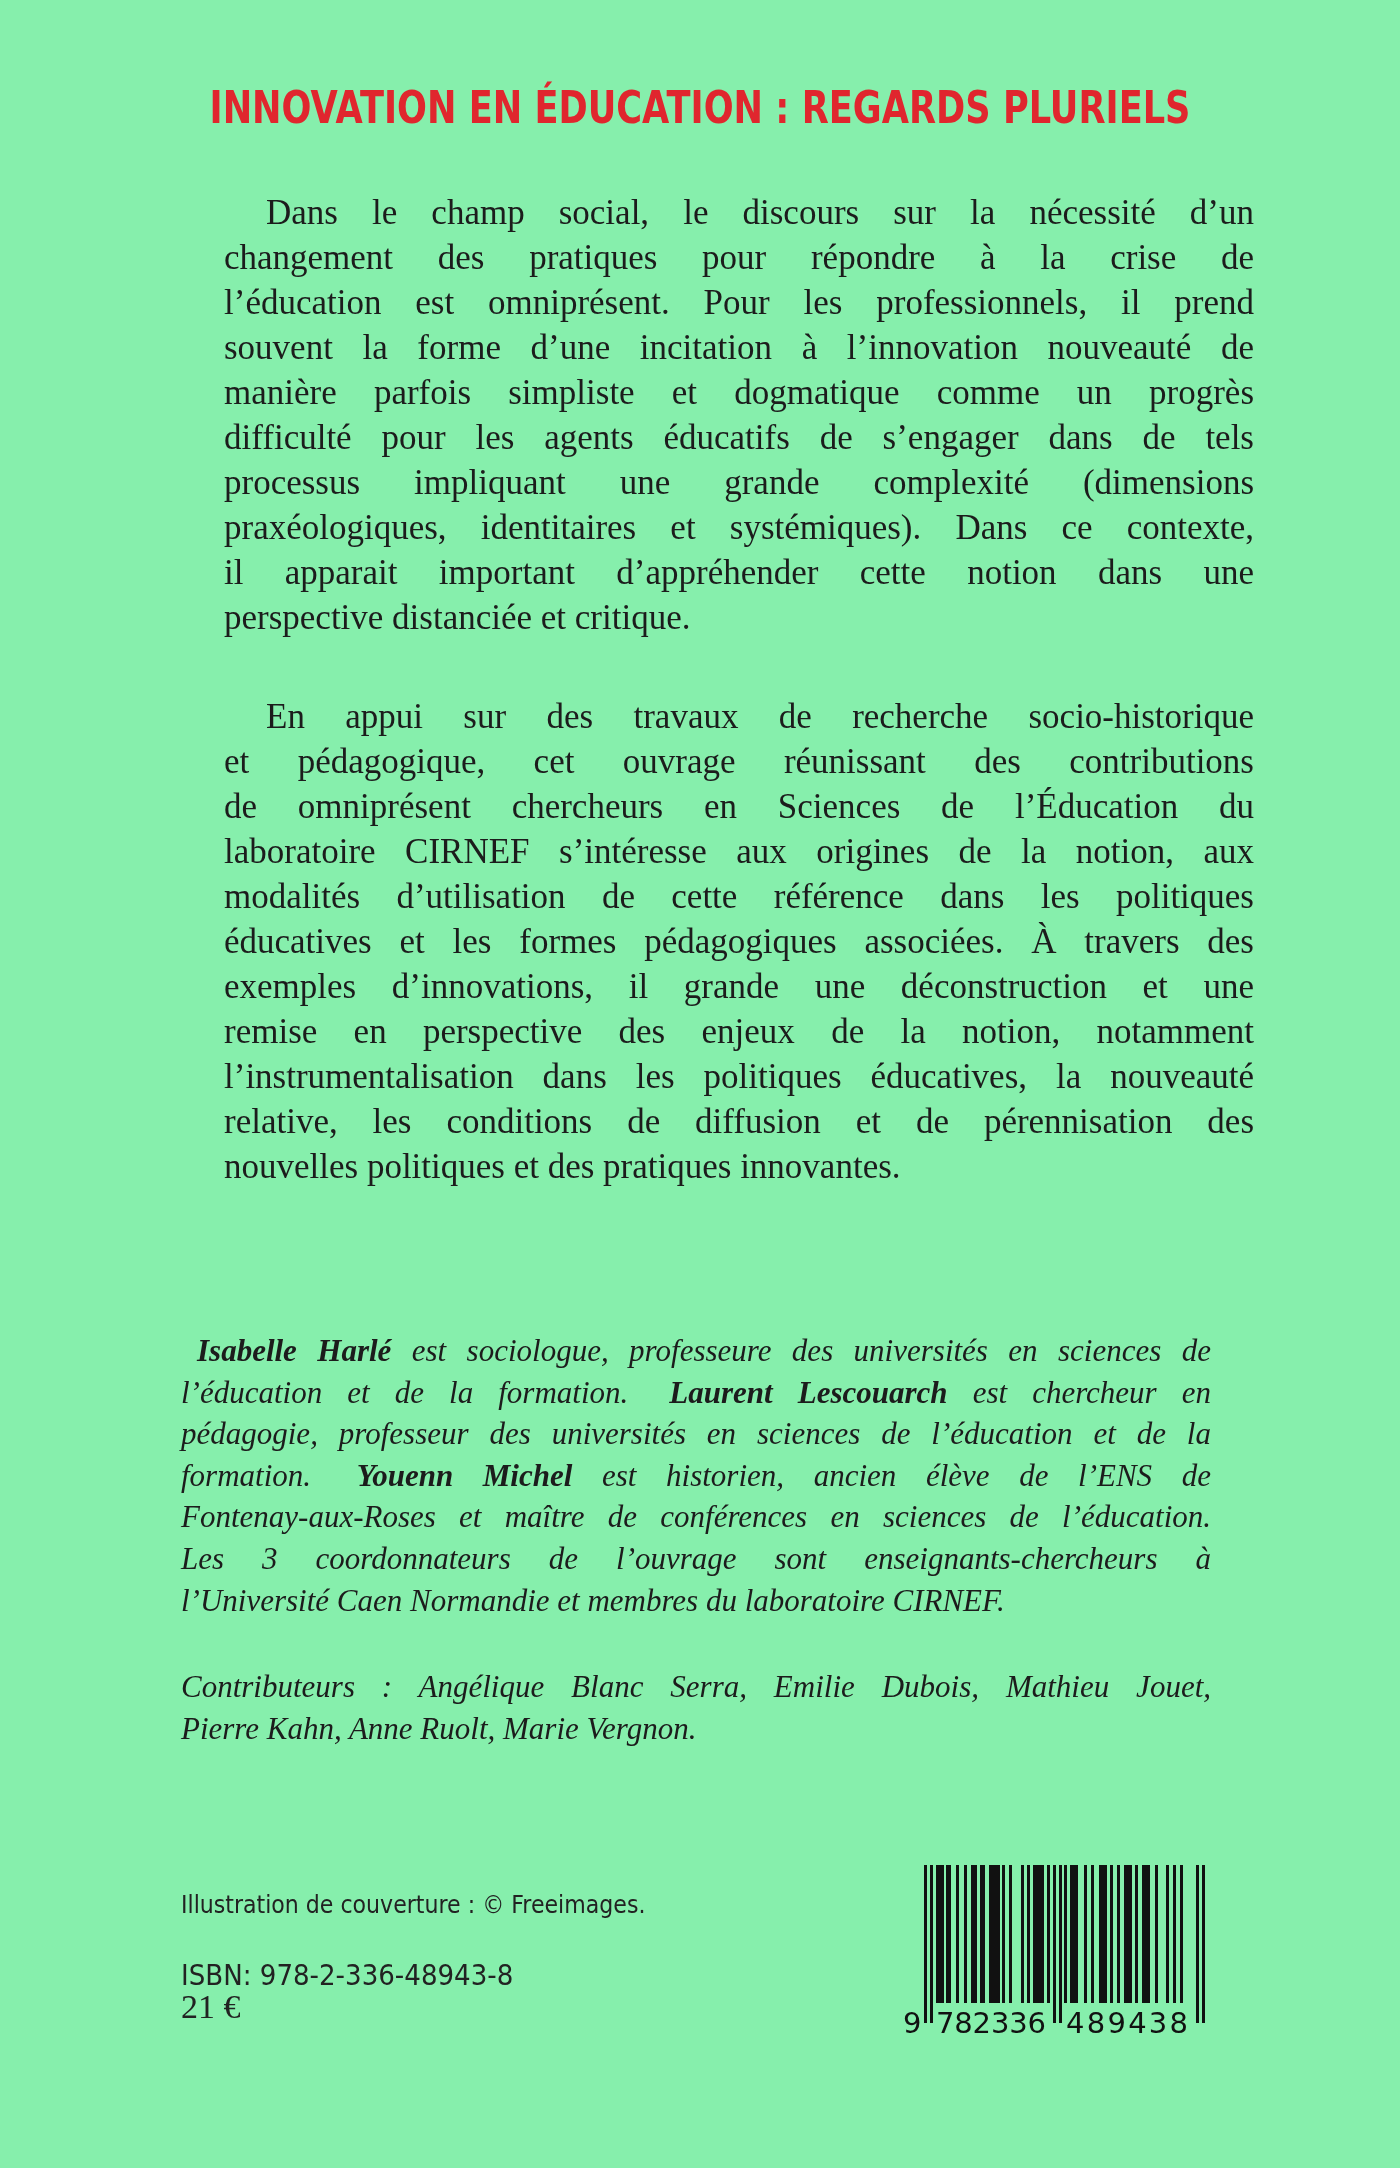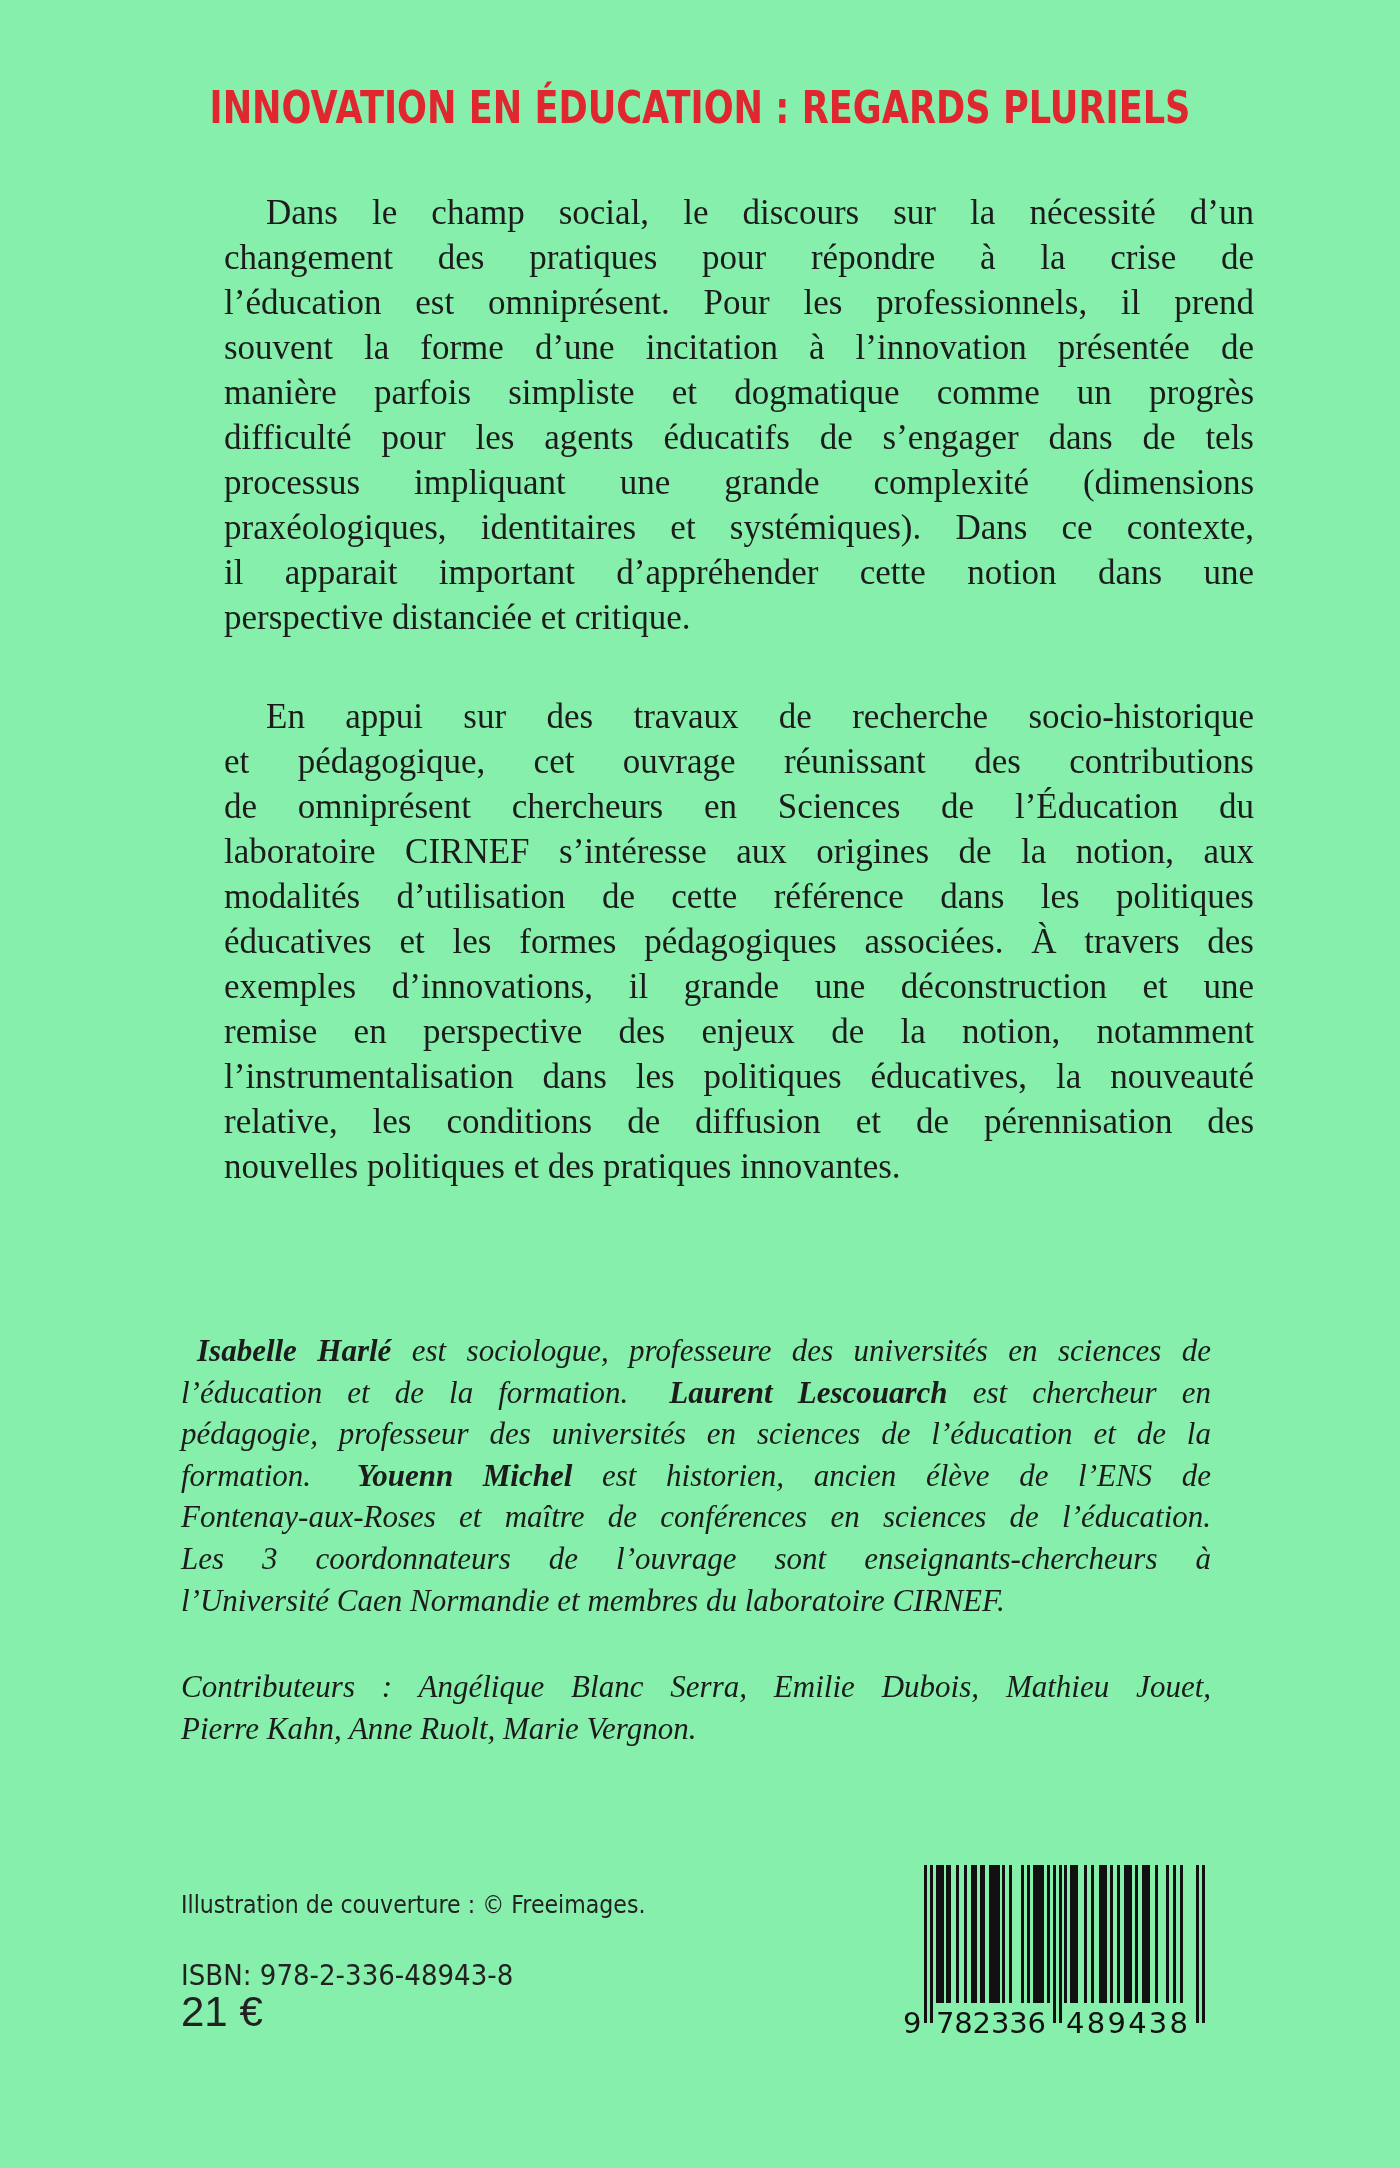--- a/index.html
+++ b/index.html
@@ -35,37 +35,37 @@
   .bio .line { height: 41.6px; line-height: 41.6px; font-size: 31px; }
   .bio b { font-weight: bold; margin-left: 16px; }
   .contrib { top: 1666px; }
 
   .credits {
     position: absolute; left: 181px; top: 1890px;
     font-family: "DejaVu Sans", sans-serif; color: #222;
   }
   .credit-line { font-size: 24px; line-height: 30px; transform: scaleX(0.92); transform-origin: 0 0; white-space: nowrap; }
   .isbn { position: absolute; left: 181px; top: 1958px; font-family: "DejaVu Sans", sans-serif; font-size: 29px; color: #222; white-space: nowrap; transform: scaleX(0.9); transform-origin: 0 0; }
-  .price { position: absolute; left: 181px; top: 1988px; font-family: Liberation Sans, sans-serif; font-size: 42px; color: #222; white-space: nowrap; }
+  .price { position: absolute; left: 181px; top: 1988px; font-family: Liberation Serif, serif; font-size: 34px; color: #222; white-space: nowrap; }
 
   .barcode { position: absolute; left: 903px; top: 1865px; width: 318px; height: 175px; }
   .barcode svg { display: block; }
 </style>
 </head>
 <body>
 
 <div class="page">
 
   <div class="title">INNOVATION EN ÉDUCATION : REGARDS PLURIELS</div>
 
   <div class="body-block para1">
     <span class="line indent">Dans le champ social, le discours sur la nécessité d’un</span>
     <span class="line">changement des pratiques pour répondre à la crise de</span>
     <span class="line">l’éducation est omniprésent. Pour les professionnels, il prend</span>
-    <span class="line">souvent la forme d’une incitation à l’innovation présentée de</span>
+    <span class="line">souvent la forme d’une incitation à l’innovation nouveauté de</span>
     <span class="line">manière parfois simpliste et dogmatique comme un progrès</span>
     <span class="line">difficulté pour les agents éducatifs de s’engager dans de tels</span>
     <span class="line">processus impliquant une grande complexité (dimensions</span>
     <span class="line">praxéologiques, identitaires et systémiques). Dans ce contexte,</span>
     <span class="line">il apparait important d’appréhender cette notion dans une</span>
     <span class="line last">perspective distanciée et critique.</span>
   </div>
 
   <div class="body-block para2">
     <span class="line indent">En appui sur des travaux de recherche socio-historique</span>

